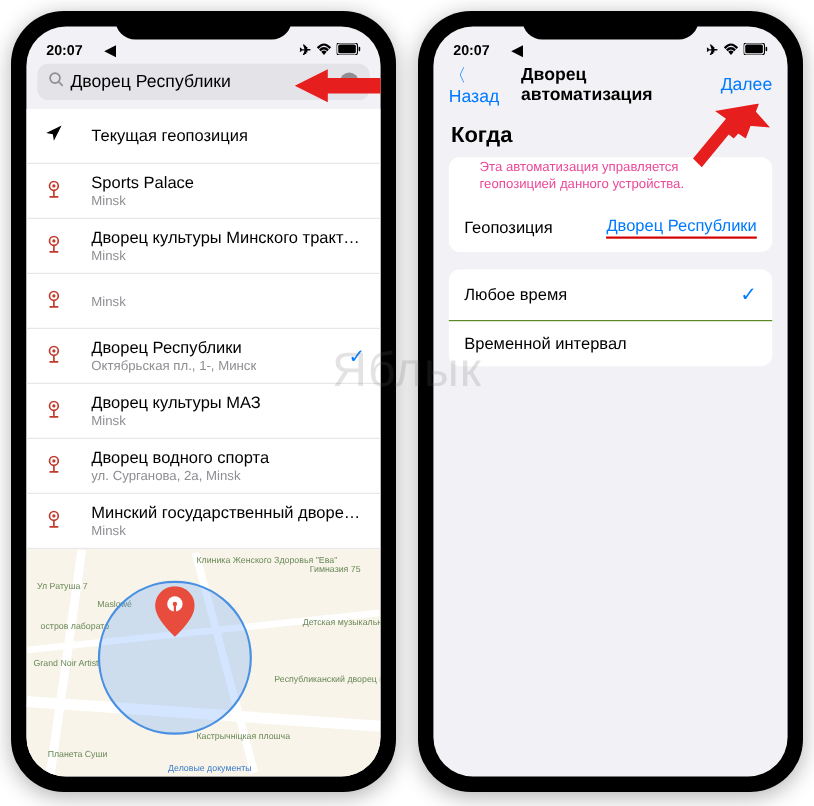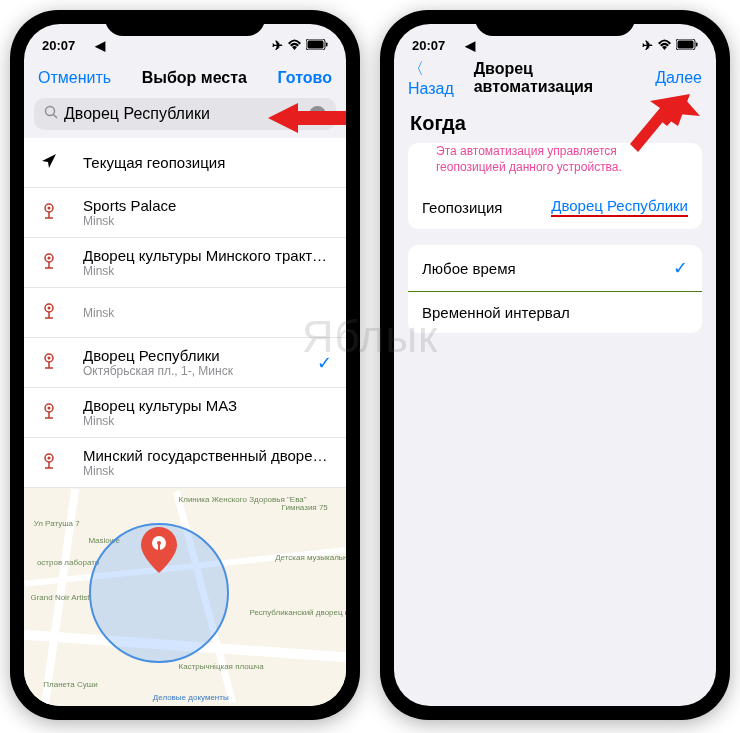--- a/index.html
+++ b/index.html
@@ -190,25 +190,20 @@
           </span>
           <span>
             <svg width="22" height="11" viewBox="0 0 22 11">
                 <rect x="0" y="0" width="19" height="11" rx="2.5" fill="none" stroke="#000" stroke-width="1"></rect>
                 <rect x="1.5" y="1.5" width="16" height="8" rx="1.5" fill="#000"></rect>
                 <rect x="20" y="3.5" width="1.5" height="4" rx="0.8" fill="#000"></rect>
               </svg>
           </span>
         </div>
       </div>
-      <div class="nav-bar">
-        <span class="nav-btn">Отменить</span>
-        <span class="nav-title">Выбор места</span>
-        <span class="nav-btn" style="font-weight:600">Готово</span>
-      </div>
       <div class="search-wrap">
         <div class="search-field">
           <span style="color:#8e8e93">
             <svg width="14" height="14" viewBox="0 0 14 14">
                 <circle cx="6" cy="6" r="4.5" fill="none" stroke="#8e8e93" stroke-width="1.5"></circle>
                 <line x1="9.5" y1="9.5" x2="13" y2="13" stroke="#8e8e93" stroke-width="1.5"></line>
               </svg>
           </span>
           <span class="search-text">Дворец Республики</span>
           <span class="clear-btn">✕</span>
@@ -291,20 +286,34 @@
               <span class="pin-icon"><svg width="14" height="16" viewBox="0 0 14 16">
                   <circle cx="7" cy="5" r="4" fill="none" stroke="#c0392b" stroke-width="1.5"></circle>
                   <circle cx="7" cy="5" r="1.5" fill="#c0392b"></circle>
                   <line x1="7" y1="9" x2="7" y2="15" stroke="#c0392b" stroke-width="1.5"></line>
                   <line x1="3" y1="15" x2="11" y2="15" stroke="#c0392b" stroke-width="1.5"></line>
                 </svg></span>
             </div>
             <div class="row-content">
               <div class="row-title">Дворец культуры МАЗ</div>
               <div class="row-sub">Minsk</div>
+            </div>
+          </div>
+          <div class="row">
+            <div class="row-icon">
+              <span class="pin-icon"><svg width="14" height="16" viewBox="0 0 14 16">
+                  <circle cx="7" cy="5" r="4" fill="none" stroke="#c0392b" stroke-width="1.5"></circle>
+                  <circle cx="7" cy="5" r="1.5" fill="#c0392b"></circle>
+                  <line x1="7" y1="9" x2="7" y2="15" stroke="#c0392b" stroke-width="1.5"></line>
+                  <line x1="3" y1="15" x2="11" y2="15" stroke="#c0392b" stroke-width="1.5"></line>
+                </svg></span>
+            </div>
+            <div class="row-content">
+              <div class="row-title">Дворец водного спорта</div>
+              <div class="row-sub">ул. Сурганова, 2а, Minsk</div>
             </div>
           </div>
           <div class="row">
             <div class="row-icon">
               <span class="pin-icon"><svg width="14" height="16" viewBox="0 0 14 16">
                   <circle cx="7" cy="5" r="4" fill="none" stroke="#c0392b" stroke-width="1.5"></circle>
                   <circle cx="7" cy="5" r="1.5" fill="#c0392b"></circle>
                   <line x1="7" y1="9" x2="7" y2="15" stroke="#c0392b" stroke-width="1.5"></line>
                   <line x1="3" y1="15" x2="11" y2="15" stroke="#c0392b" stroke-width="1.5"></line>
                 </svg></span>

